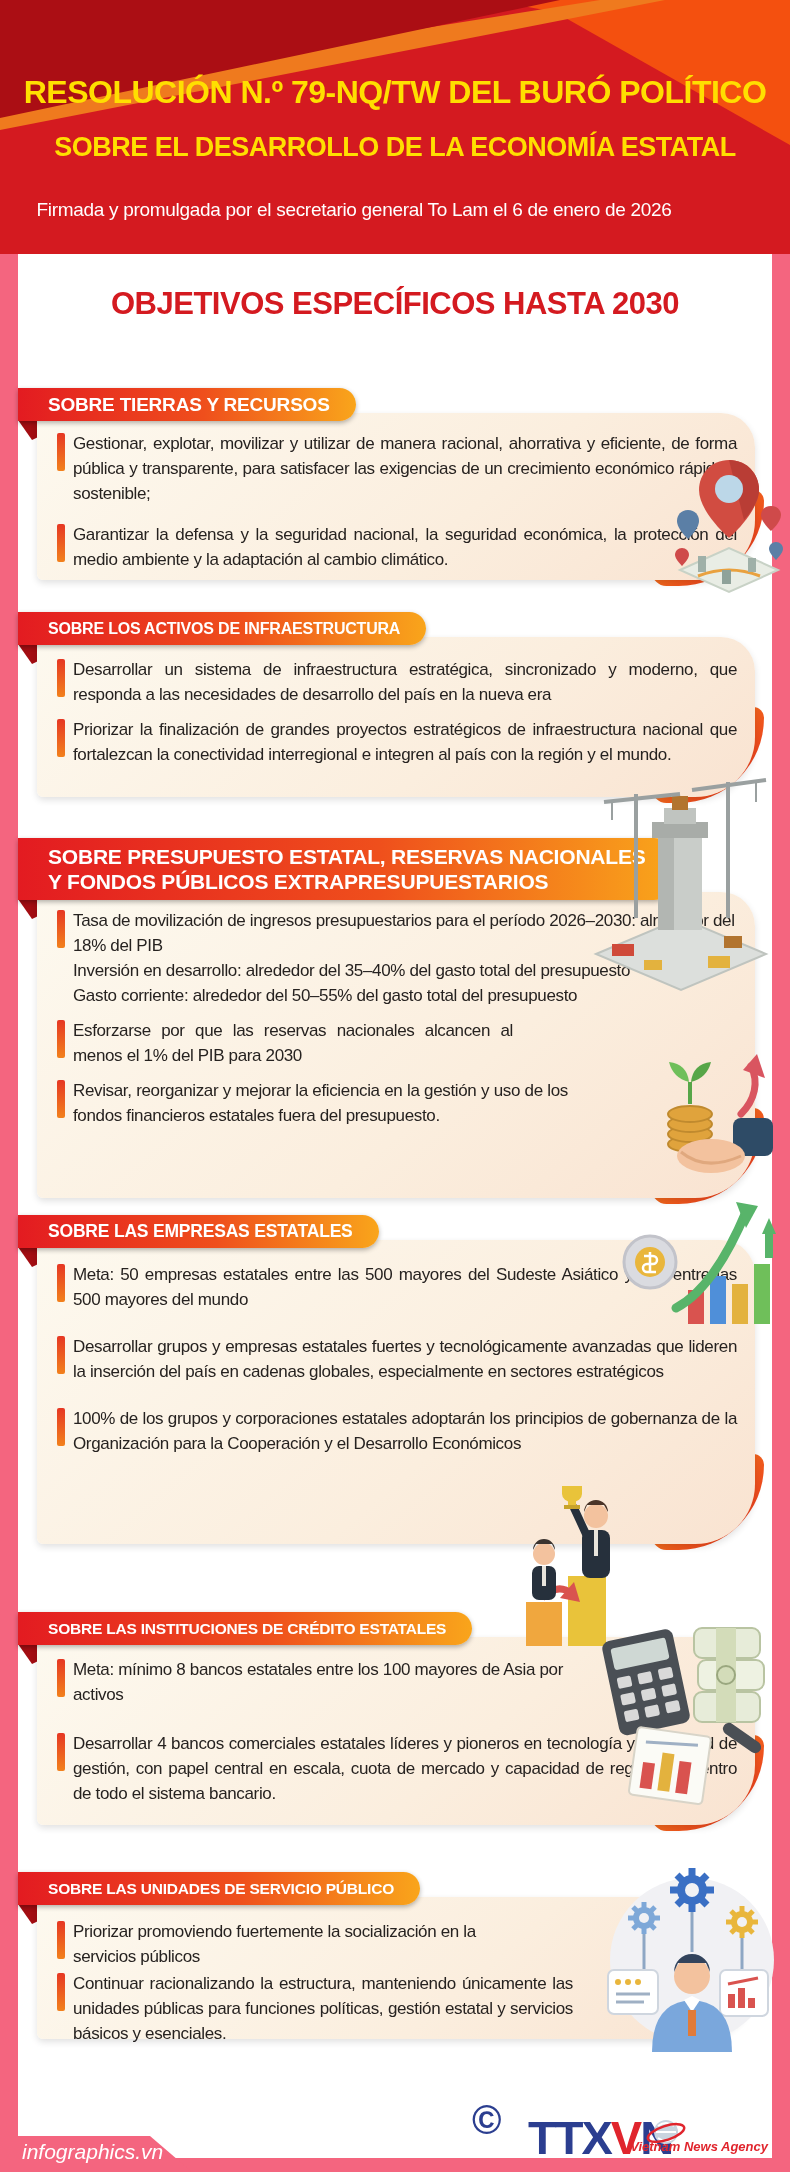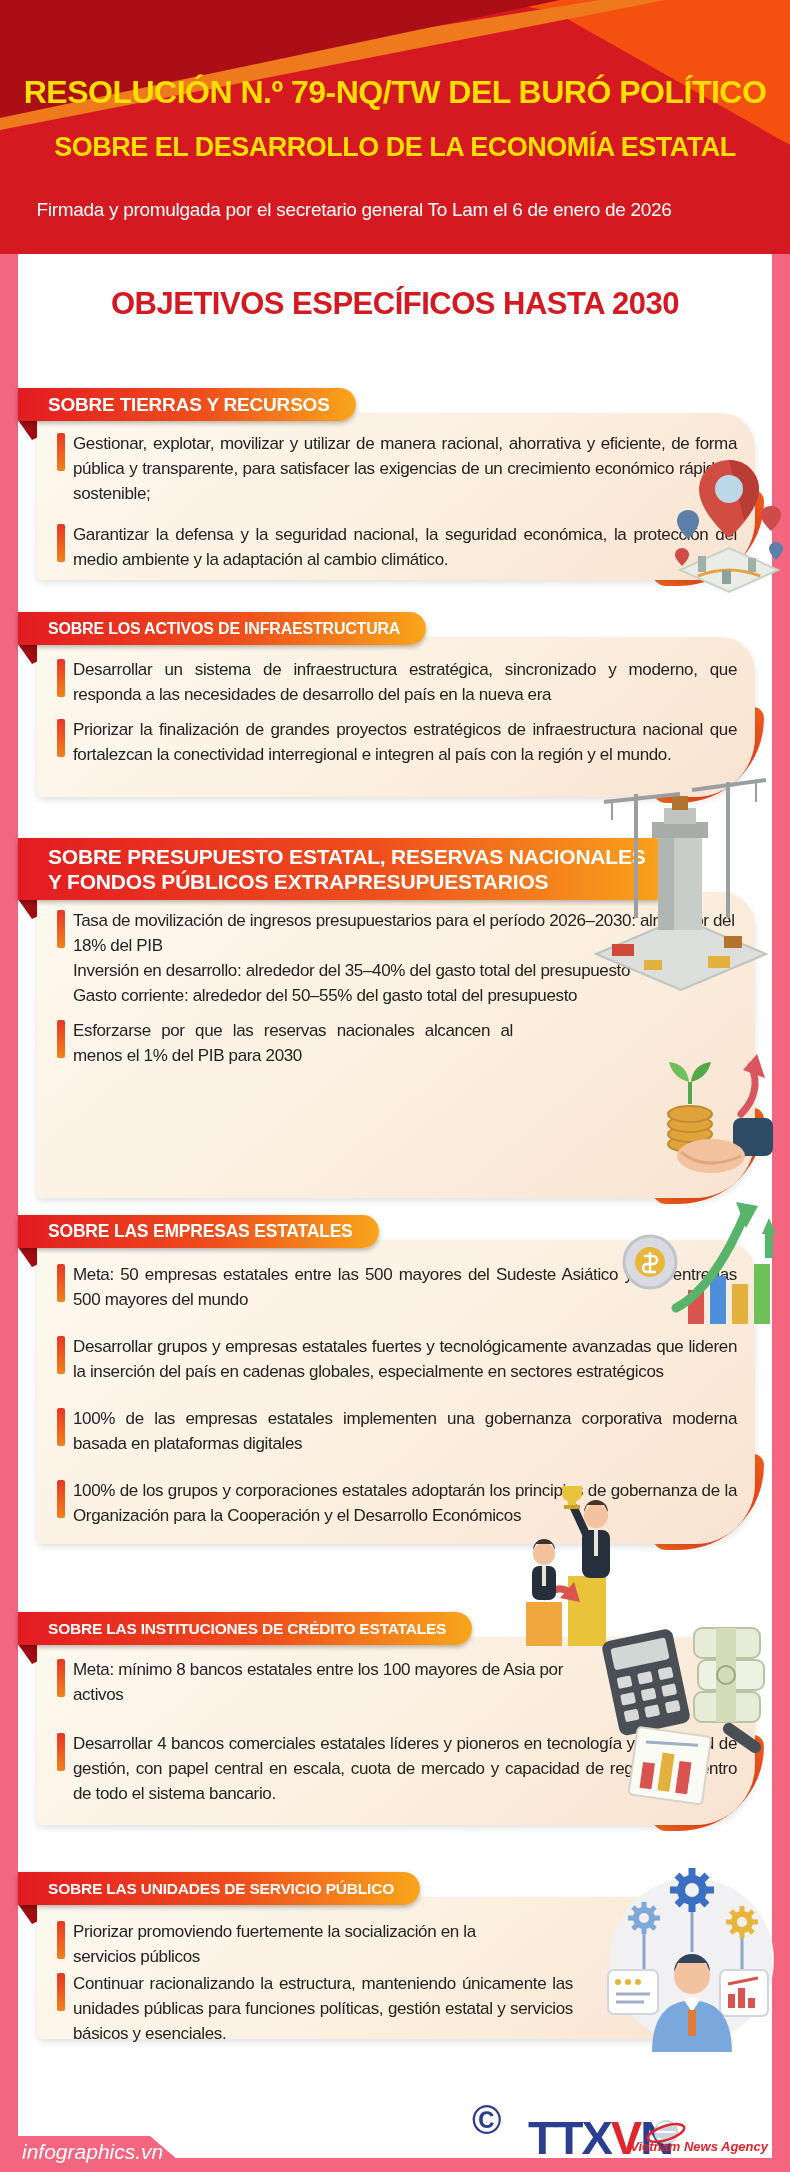--- a/index.html
+++ b/index.html
@@ -165,46 +165,46 @@
               <div class="bullet-line">Inversión en desarrollo: alrededor del 35–40% del gasto total del presupuesto</div>
               <div class="bullet-line">Gasto corriente: alrededor del 50–55% del gasto total del presupuesto</div>
             </div>
           </div>
           <div class="bullet">
             <span class="bar"></span>
             <div class="bullet-text just">
               <div class="bullet-line">Esforzarse por que las reservas nacionales alcancen al menos el 1% del PIB para 2030</div>
             </div>
           </div>
+          <div class="bullet">
+            <span class="bar"></span>
+            <div class="bullet-text just">
+              <div class="bullet-line">Revisar, reorganizar y mejorar la eficiencia en la gestión y uso de los fondos financieros estatales fuera del presupuesto.</div>
+            </div>
+          </div>
         </div>
         <div class="badge">
           <div class="badge-line">SOBRE PRESUPUESTO ESTATAL, RESERVAS NACIONALES</div>
           <div class="badge-line">Y FONDOS PÚBLICOS EXTRAPRESUPUESTARIOS</div>
         </div>
       </div>
       <div class="section" id="sec-empresas">
         <div class="fold"></div>
         <div class="swoosh"></div>
         <div class="box">
           <div class="bullet">
             <span class="bar"></span>
             <div class="bullet-text just">
               <div class="bullet-line">Meta: 50 empresas estatales entre las 500 mayores del Sudeste Asiático y 1–3 entre las 500 mayores del mundo</div>
             </div>
           </div>
           <div class="bullet">
             <span class="bar"></span>
             <div class="bullet-text just">
               <div class="bullet-line">Desarrollar grupos y empresas estatales fuertes y tecnológicamente avanzadas que lideren la inserción del país en cadenas globales, especialmente en sectores estratégicos</div>
-            </div>
-          </div>
-          <div class="bullet">
-            <span class="bar"></span>
-            <div class="bullet-text just">
-              <div class="bullet-line">100% de las empresas estatales implementen una gobernanza corporativa moderna basada en plataformas digitales</div>
             </div>
           </div>
           <div class="bullet">
             <span class="bar"></span>
             <div class="bullet-text just">
               <div class="bullet-line">100% de los grupos y corporaciones estatales adoptarán los principios de gobernanza de la Organización para la Cooperación y el Desarrollo Económicos</div>
             </div>
           </div>
         </div>
         <div class="badge">

